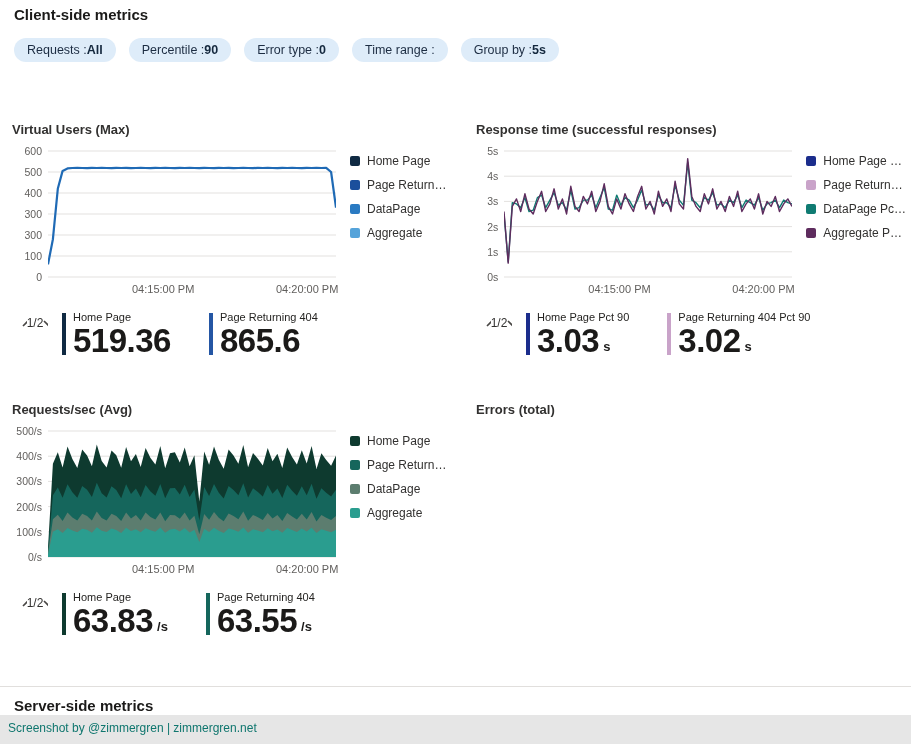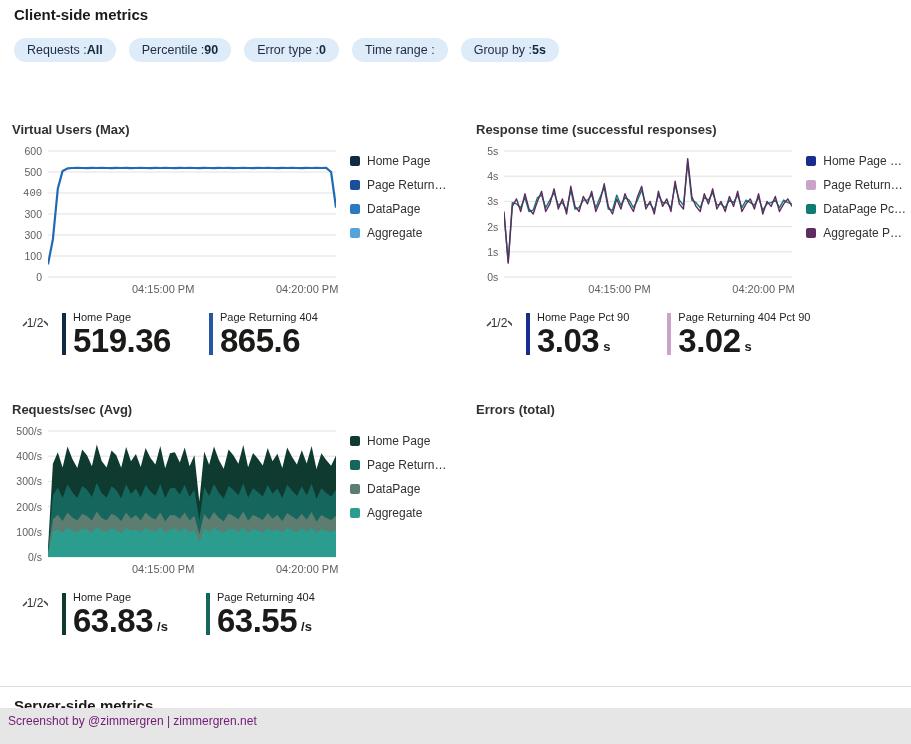--- a/index.html
+++ b/index.html
@@ -27,21 +27,21 @@
   .pager svg{cursor:pointer}
   .stats{display:flex;gap:38px}
   .stat{display:flex}
   .stat-bar{width:4px;height:42px;margin-right:7px;margin-top:2px}
   .stat-label{font-size:11px;color:#242321;margin-bottom:2px}
   .stat-value{display:flex;align-items:flex-end}
   .stat-num{font-size:33px;font-weight:700;color:#1b1a19;line-height:.95;letter-spacing:-.5px}
   .stat-suffix{font-size:13px;font-weight:700;color:#1b1a19;margin-left:4px;margin-bottom:2px}
   .divider{position:absolute;left:0;right:0;top:686px;height:1px;background:#e1dfdd}
   .section-title{position:absolute;left:14px;top:697px;font-size:15px;font-weight:700;color:#1b1a19}
-  .footer{position:absolute;left:0;right:0;bottom:0;height:36px;background:#e6e6e6;color:#701a75;font-size:12px;line-height:26px;padding-left:8px}
+  .footer{position:absolute;left:0;right:0;bottom:0;height:29px;background:#e6e6e6;color:#0f766e;font-size:12px;line-height:26px;padding-left:8px}
 </style>
 </head>
 <body>
 
 <div class="screen">
 
   <div class="page-title">Client-side metrics</div>
 
   <div class="filters">
       <span class="pill">
@@ -64,21 +64,21 @@
         <b>5s</b>
       </span>
     </div>
 
   <div class="panel" style="left:12px;top:122px;width:452px">
     <div class="panel-title">Virtual Users (Max)</div>
     <div class="chart-row">
       <div class="yticks">
           <span style="top: -5px;">600</span>
           <span style="top: 16px;">500</span>
-          <span style="top: 37px; font-family: Liberation Mono, monospace;">400</span>
+          <span style="top: 37px;">400</span>
           <span style="top: 58px;">300</span>
           <span style="top: 79px;">300</span>
           <span style="top: 100px;">100</span>
           <span style="top: 121px;">0</span>
         </div>
       <div class="plot-wrap">
         <svg class="chart" width="288" height="128">
             <line x1="0" x2="288" y1="1" y2="1" stroke="#e3e1df"></line>
             <line x1="0" x2="288" y1="22" y2="22" stroke="#e3e1df"></line>
             <line x1="0" x2="288" y1="43" y2="43" stroke="#e3e1df"></line>

